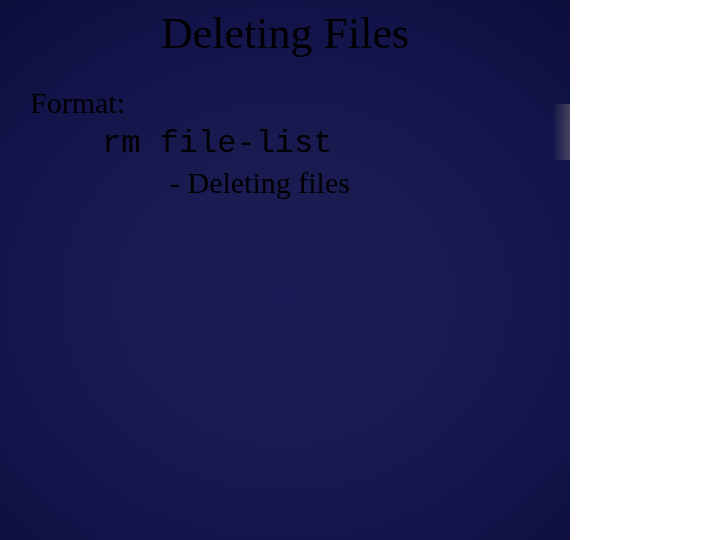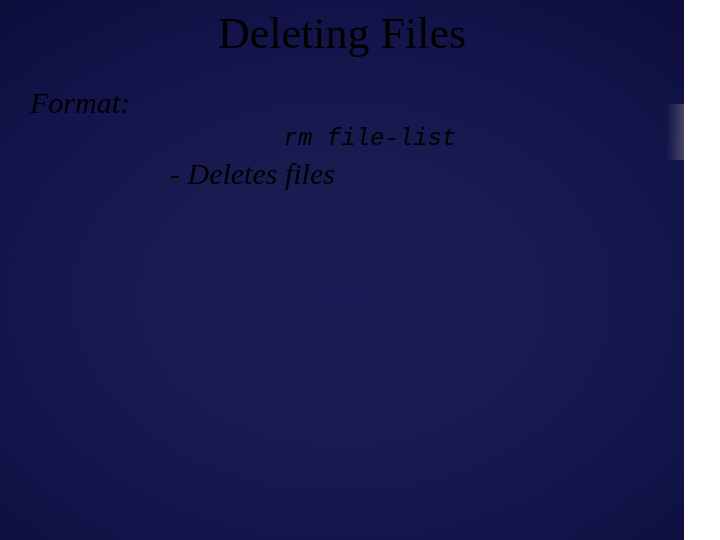--- a/index.html
+++ b/index.html
@@ -5,21 +5,21 @@
   html, body {
     margin: 0;
     padding: 0;
     width: 720px;
     height: 540px;
     overflow: hidden;
     font-family: "Times New Roman", Times, serif;
   }
   .slide {
     position: relative;
-    width: 684px;
+    width: 570px;
     height: 540px;
     background: radial-gradient(ellipse 120% 110% at 50% 55%,
                 #1a1c55 0%,
                 #191b50 25%,
                 #13144a 45%,
                 #0b0c38 70%,
                 #030319 100%);
     color: #000;
   }
   .title {
@@ -32,32 +32,30 @@
     color: #000;
   }
   .body {
     position: absolute;
     top: 85px;
     left: 30px;
     right: 46px;
     color: #000;
     font-size: 30px;
     line-height: 1.2;
-    font-style: italic;
   }
   .lbl {
     margin-bottom: 4px;
   }
   .cmd {
     font-family: "Courier New", Courier, monospace;
-    font-size: 24px;
+    font-size: 32px;
     margin-left: 72px;
     margin-top: 2px;
     margin-bottom: 2px;
-    text-align: center;
   }
   .desc {
     margin-left: 140px;
     margin-top: 2px;
     margin-bottom: 2px;
   }
   .gap {
     height: 44px;
   }
   .edge {
@@ -76,19 +74,19 @@
 <div class="slide">
 
   <div class="title">Deleting Files</div>
 
   <div class="edge"></div>
 
   <div class="body">
     <div class="lbl">Format:</div>
 
     <div class="cmd">rm file-list</div>
-    <div class="desc">- Deletes files</div>
+    <div class="desc">- Deleting files</div>
 
     <div class="gap"></div>
 
   </div>
 
 </div>
 
 </body></html>

